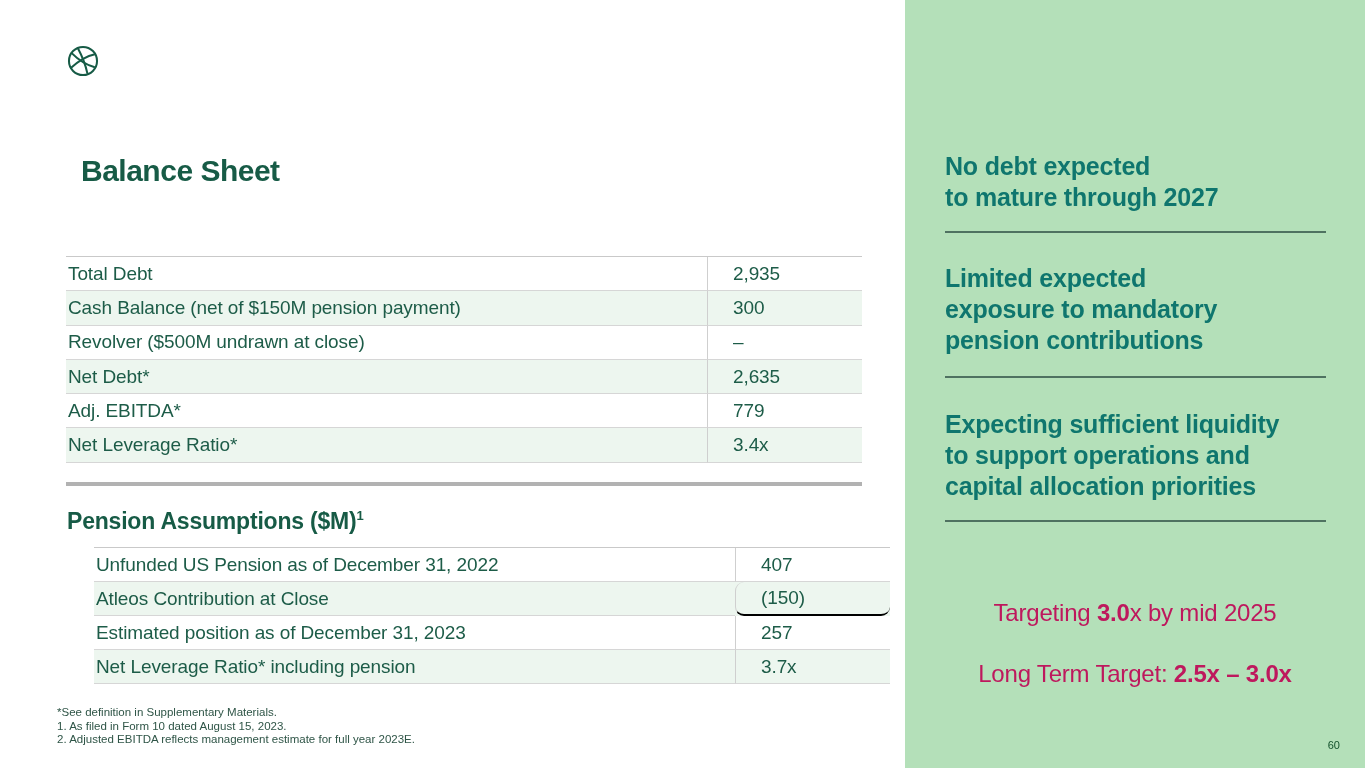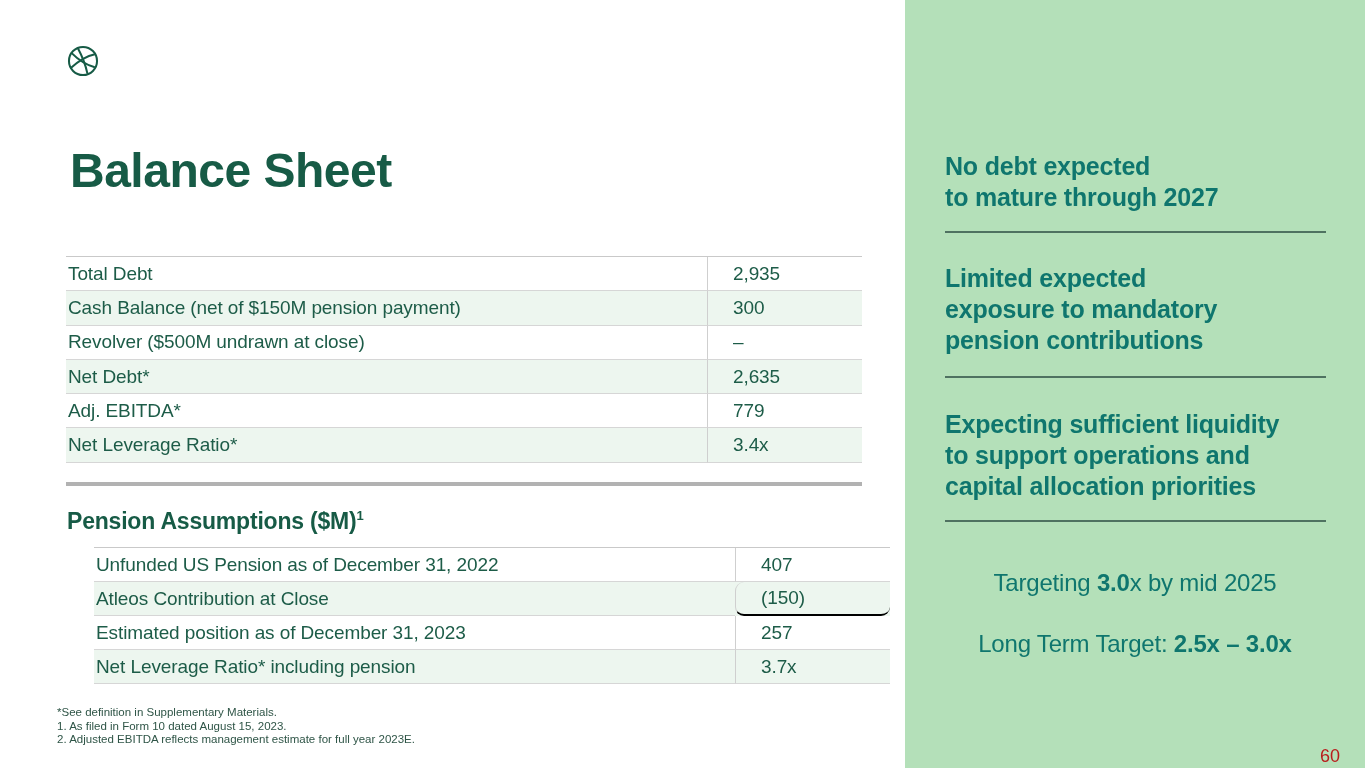--- a/index.html
+++ b/index.html
@@ -34,41 +34,42 @@
   .sep {
     position:absolute; left:40px; width:381px; height:2px;
     background:#4f7261;
   }
   .sep1 { top:231px; }
   .sep2 { top:376px; }
   .sep3 { top:520px; }
   .target {
     position:absolute; left:0; width:460px;
     text-align:center;
-    color:#0f766e;
+    color:#be185d;
     font-size:24px; font-weight:normal; line-height:30px;
     letter-spacing:-0.2px;
+    margin-top:30px;
   }
   .target b { font-weight:bold; }
   .target1 { top:568px; }
   .target2 { top:629px; }
   .page-number {
-    position:absolute; right:25px; bottom:1px;
-    color:#b91c1c; font-size:18px;
+    position:absolute; right:25px; bottom:17px;
+    color:#14532d; font-size:11px;
   }
 
   
   .logo { position:absolute; left:66px; top:44px; width:34px; height:34px; }
   .logo svg { display:block; }
 
   .title {
     position:absolute; left:66px; top:139px;
-    margin:4px;
+    margin:15px;
     color:#175b46;
-    font-size:48px; font-weight:bold; letter-spacing:-0.5px;
+    font-size:30px; font-weight:bold; letter-spacing:-0.5px;
   }
   .section-heading {
     position:absolute; left:67px;
     margin:0;
     color:#175b46;
     font-size:23px; font-weight:bold; letter-spacing:-0.2px;
   }
   .section-heading sup { font-size:13px; font-weight:bold; }
   .sh1 { top:214px; }
   .sh2 { top:508px; }

